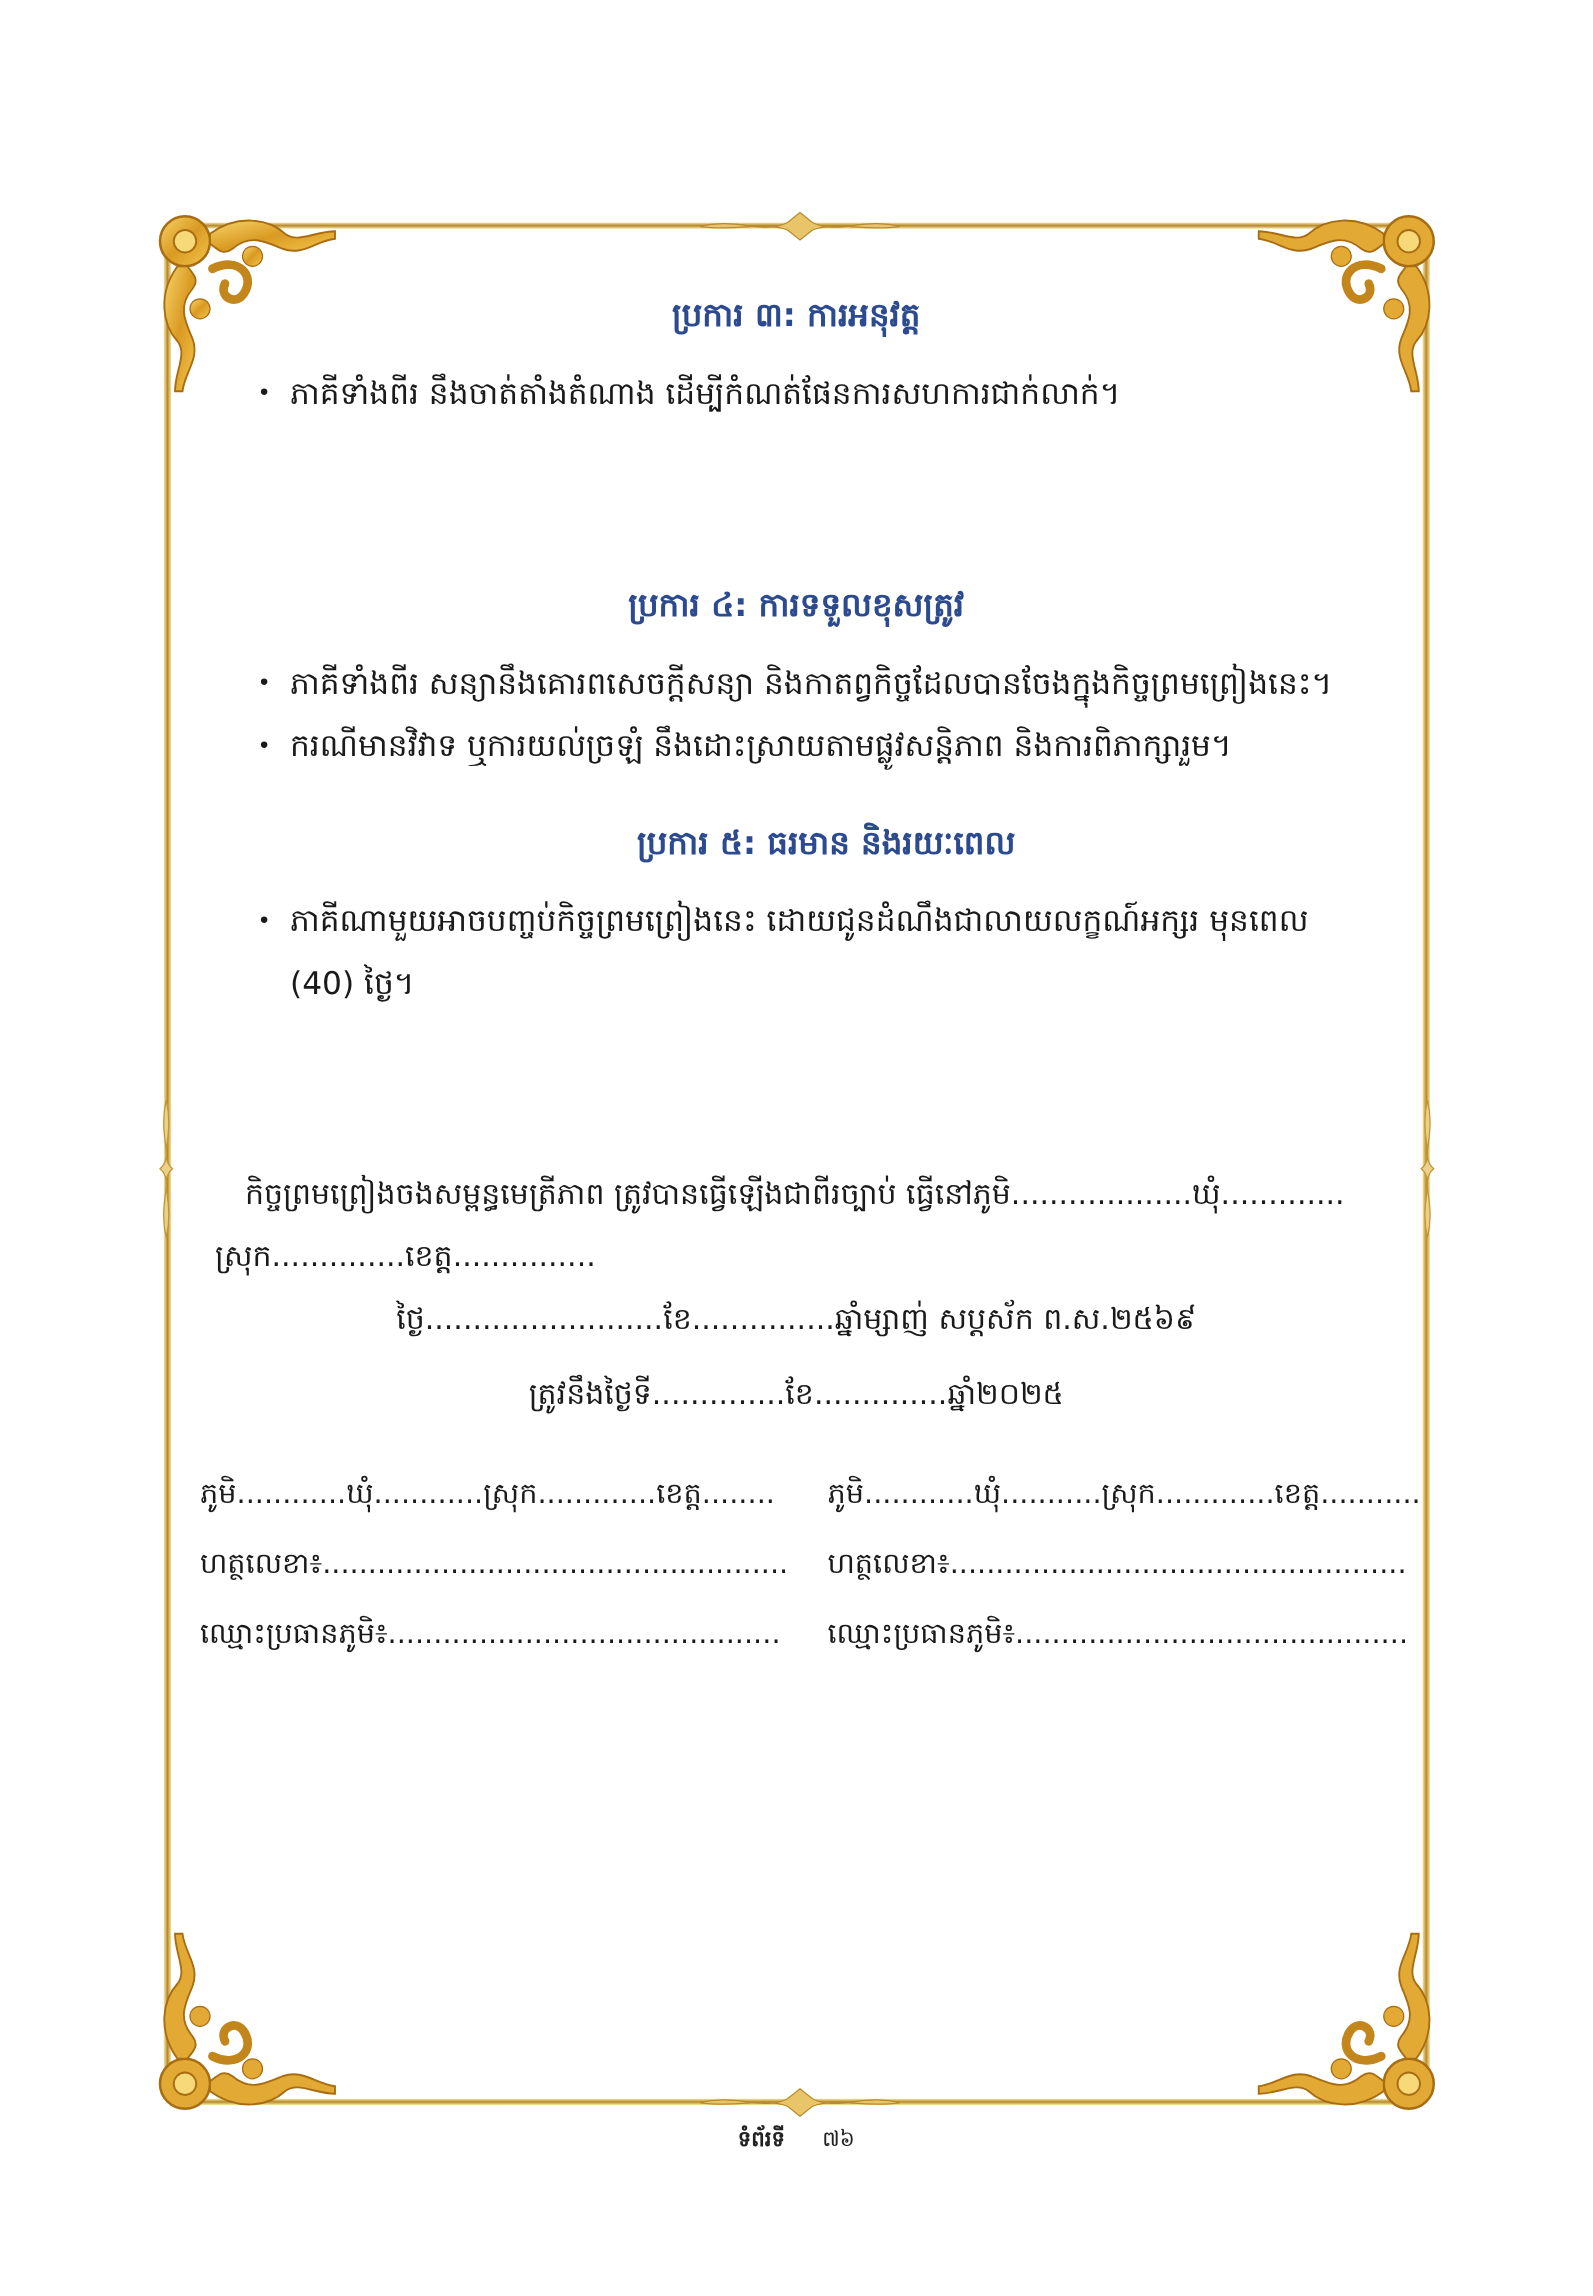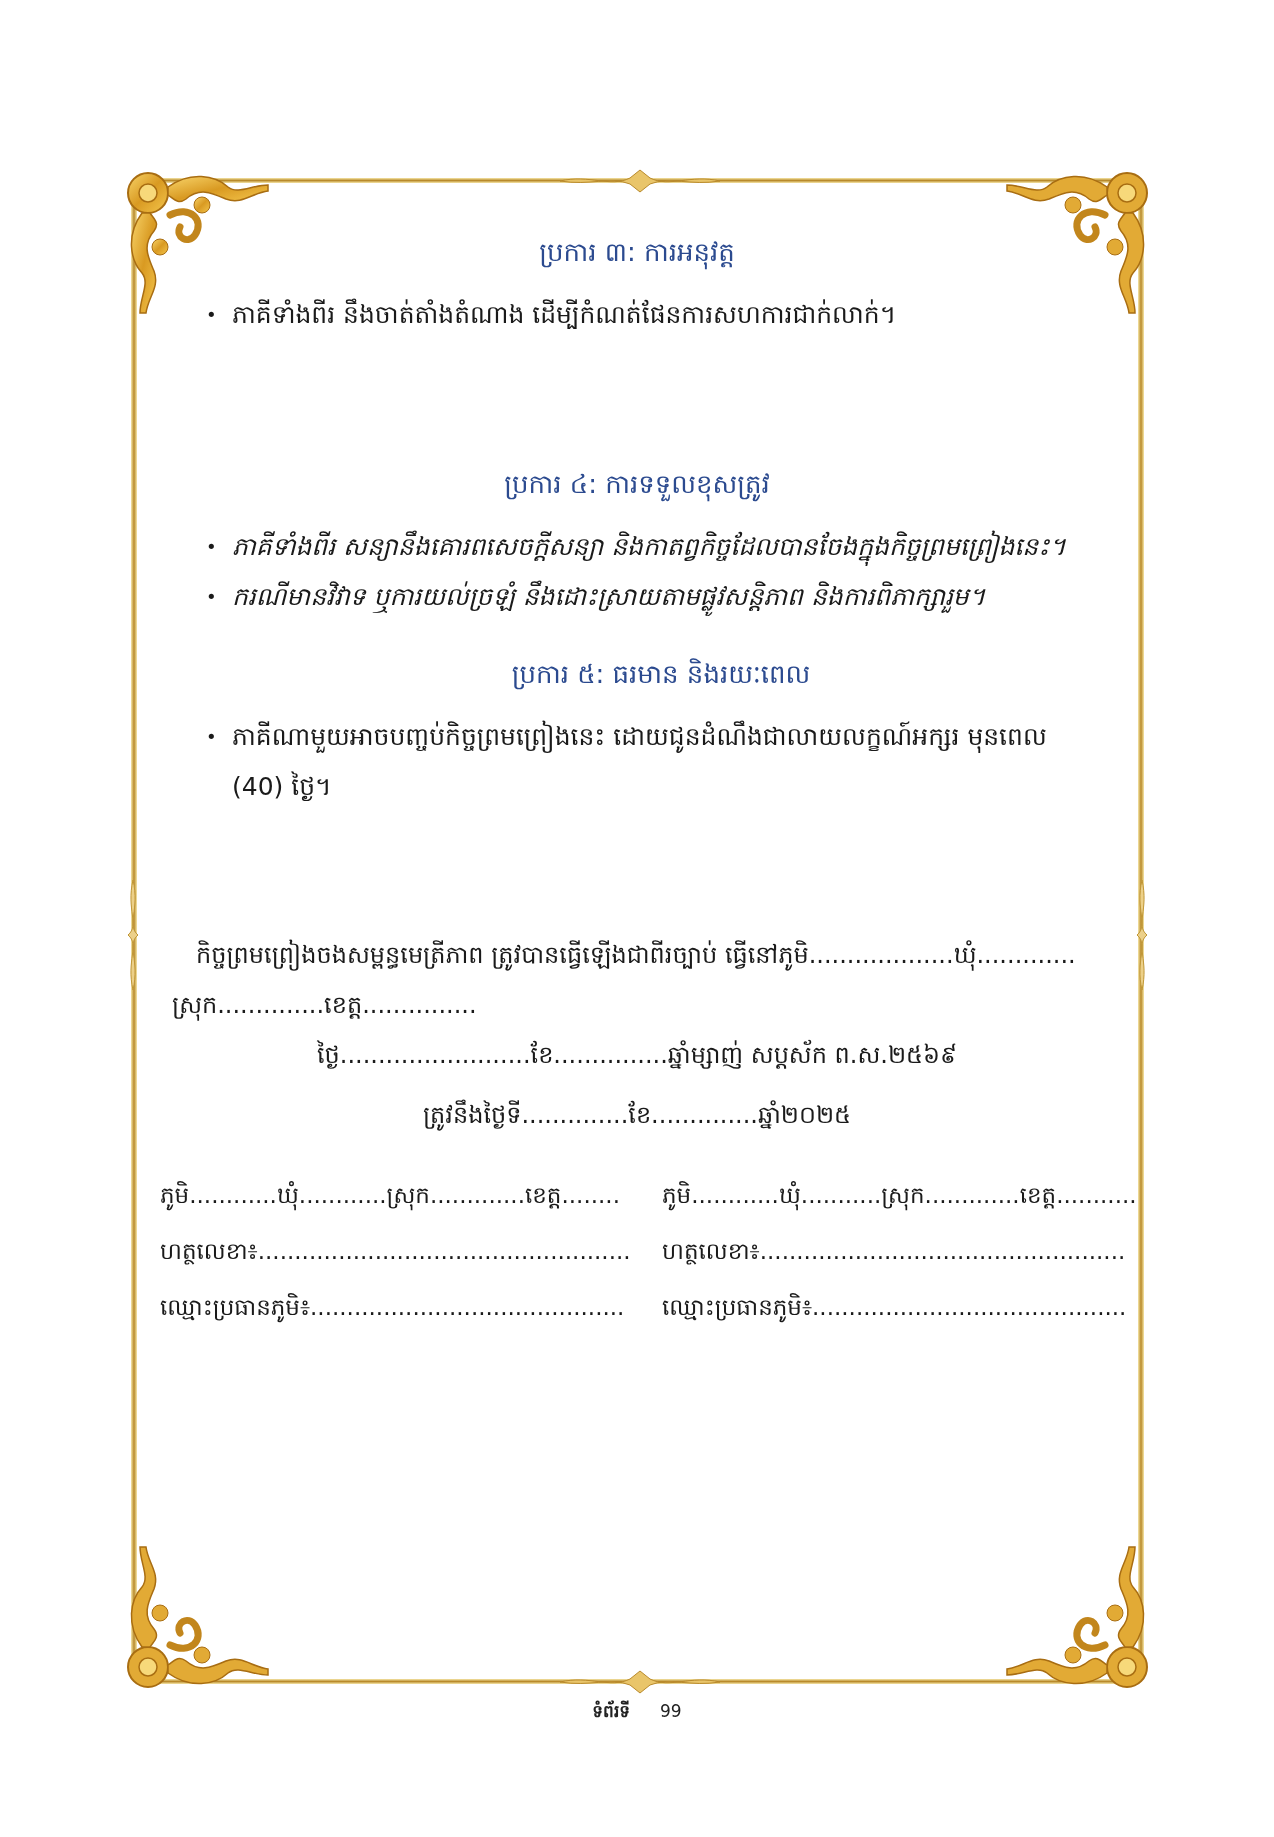--- a/index.html
+++ b/index.html
@@ -26,21 +26,21 @@
 
   .mid-orn { position:absolute; }
   .mid-orn.top    { left:560px; top:168px; width:160px; height:26px; }
   .mid-orn.bottom { left:560px; top:1669px; width:160px; height:26px; }
   .mid-orn.left   { left:118px; top:880px; width:30px; height:110px; }
   .mid-orn.right  { left:1127px; top:880px; width:30px; height:110px; }
   .mid-orn svg { width:100%; height:100%; display:block; }
 
   
   .section-title { position:absolute; left:0; width:1274px; text-align:center;
-                   color:#2b4a8f; font-weight:normal; font-size:26px; }
+                   color:#2b4a8f; font-weight:bold; font-size:26px; }
   .bullet-list { position:absolute; left:200px; width:900px; margin:0; padding:0; list-style:none; }
   .bullet-list li { position:relative; padding-left:32px; font-size:25px; line-height:50px; }
   .bullet-list li::before { content:"•"; position:absolute; left:6px; top:0; font-size:18px; }
 
   .para { position:absolute; font-size:24px; line-height:50px; }
   .center-line { position:absolute; left:0; width:1274px; text-align:center; font-size:24px; }
 
   .sig-col { position:absolute; width:440px; }
   .sig-row { font-size:23px; height:56px; line-height:46px; white-space:nowrap; }
 
@@ -129,21 +129,21 @@
       <path d="M15 0 C8 30,22 45,10 55 C22 65,8 80,15 110 C22 80,8 65,20 55 C8 45,22 30,15 0 Z" fill="#ecd089" stroke="#c09636" stroke-width="1"></path>
     </svg>
 </div>
 
 <div class="section-title" style="top:236px;">ប្រការ ៣: ការអនុវត្ត</div>
 <ul class="bullet-list" style="top:290px;">
   <li>ភាគីទាំងពីរ នឹងចាត់តាំងតំណាង ដើម្បីកំណត់ផែនការសហការជាក់លាក់។</li>
 </ul>
 
 <div class="section-title" style="top:468px;">ប្រការ ៤: ការទទួលខុសត្រូវ</div>
-<ul class="bullet-list" style="top:522px;font-style:italic;">
+<ul class="bullet-list" style="top:522px;">
   <li>ភាគីទាំងពីរ សន្យានឹងគោរពសេចក្តីសន្យា និងកាតព្វកិច្ចដែលបានចែងក្នុងកិច្ចព្រមព្រៀងនេះ។</li>
   <li>ករណីមានវិវាទ ឬការយល់ច្រឡំ នឹងដោះស្រាយតាមផ្លូវសន្តិភាព និងការពិភាក្សារួម។</li>
 </ul>
 
 <div class="section-title" style="top:658px;margin-left:24px;">ប្រការ ៥: ធរមាន និងរយៈពេល</div>
 <ul class="bullet-list" style="top:712px;">
   <li>ភាគីណាមួយអាចបញ្ចប់កិច្ចព្រមព្រៀងនេះ ដោយជូនដំណឹងជាលាយលក្ខណ៍អក្សរ មុនពេល (40) ថ្ងៃ។</li>
 </ul>
 
 <div class="para" style="left:196px; top:930px; width:920px;">កិច្ចព្រមព្រៀងចងសម្ពន្ធមេត្រីភាព   ត្រូវបានធ្វើឡើងជាពីរច្បាប់   ធ្វើនៅភូមិ...................ឃុំ.............</div>
@@ -158,14 +158,14 @@
   <div class="sig-row">ឈ្មោះប្រធានភូមិ៖...........................................</div>
 </div>
 <div class="sig-col" style="left:662px; top:1172px;">
   <div class="sig-row">ភូមិ............ឃុំ...........ស្រុក.............ខេត្ត...........</div>
   <div class="sig-row">ហត្ថលេខា៖..................................................</div>
   <div class="sig-row">ឈ្មោះប្រធានភូមិ៖...........................................</div>
 </div>
 
 <div class="page-number">
   <span>ទំព័រទី</span>
-  <span class="num">99</span>
+  <span class="num">៧៦</span>
 </div>
 
 </body></html>

